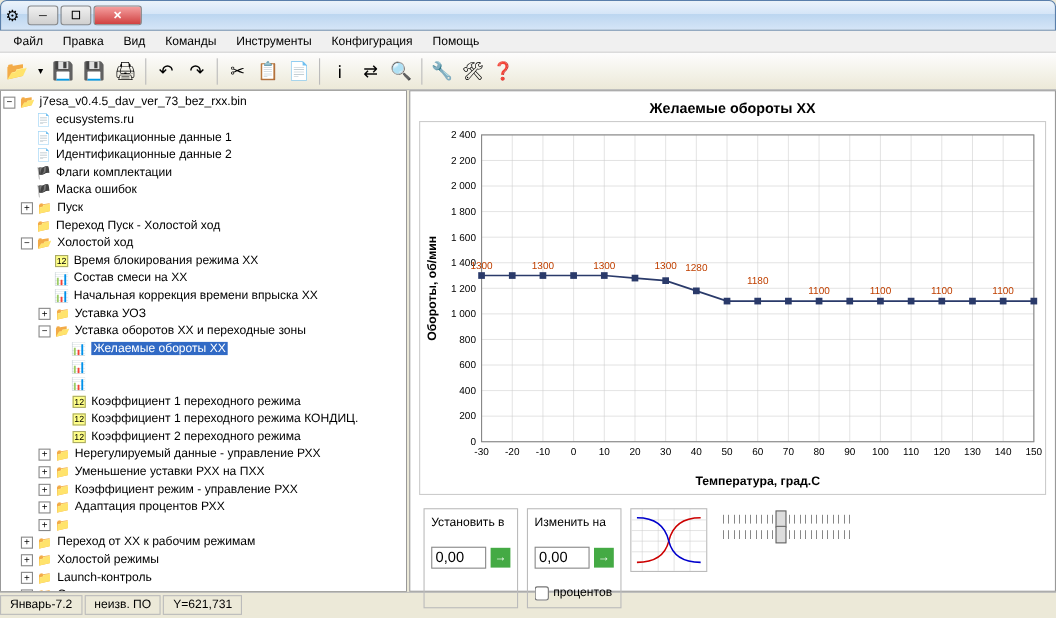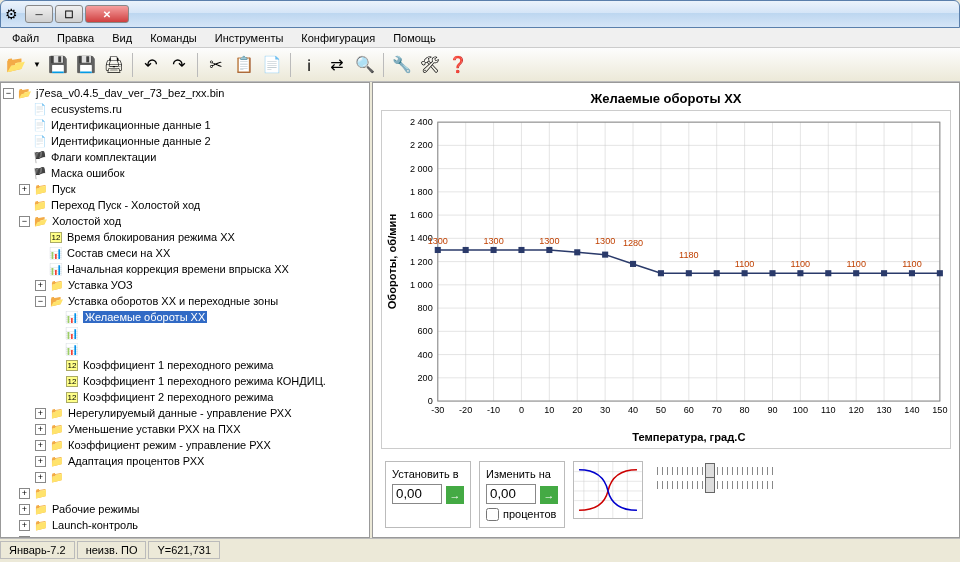--- a/index.html
+++ b/index.html
@@ -25,22 +25,22 @@
 .exp { width: 11px; height: 11px; border: 1px solid #888; display: inline-flex; align-items: center; justify-content: center; font-size: 9px; line-height: 1; margin-right: 3px; background: #fff; color: #000; }
 .noexp { width: 13px; display: inline-block; }
 .ticon { width: 16px; height: 16px; display: inline-flex; align-items: center; justify-content: center; margin-right: 3px; font-size: 11px; }
 .folder { color: #d4a947; }
 .file { color: #666; }
 .chart-panel { flex: 1; border: 1px solid #999; background: #fff; margin-left: 2px; display: flex; flex-direction: column; padding: 8px; }
 .chart-title { text-align: center; font-weight: bold; font-size: 13px; margin-bottom: 4px; }
 .chart-area { flex: 1; position: relative; border: 1px solid #ccc; background: #fff; }
 svg.chart { width: 100%; height: 100%; }
 .controls { display: flex; gap: 8px; margin-top: 8px; padding: 4px; }
-.ctrl-group { border: 1px solid #bbb; padding: 6px; display: flex; flex-direction: column; gap: 4px; font-size: 11px; }
-.ctrl-row { display: flex; align-items: flex-end; gap: 4px; }
+.ctrl-group { border: 1px solid #bbb; padding: 6px; display: flex; flex-direction: column; gap: 16px; font-size: 11px; }
+.ctrl-row { display: flex; align-items: center; gap: 4px; }
 .spin { width: 50px; height: 20px; border: 1px solid #888; padding: 1px 3px; }
 .gobtn { width: 18px; height: 18px; background: #4a4; color: #fff; display: flex; align-items: center; justify-content: center; font-weight: bold; cursor: pointer; }
 .mini-chart { width: 70px; height: 58px; border: 1px solid #bbb; background: #fff; position: relative; }
 .slider-group { display: flex; flex-direction: column; gap: 6px; }
 .slider { width: 120px; height: 8px; background: repeating-linear-gradient(90deg,#888 0,#888 1px,transparent 1px,transparent 5px); position: relative; }
 .slider::after { content: ''; position: absolute; left: 40%; top: -4px; width: 8px; height: 14px; background: #ddd; border: 1px solid #666; }
 .chk { display: flex; align-items: center; gap: 4px; }
 .interp-btn { width: 24px; height: 24px; border: 1px solid #888; background: #eee; display: flex; align-items: center; justify-content: center; cursor: pointer; }
 .statusbar { height: 22px; background: #ece9d8; border-top: 1px solid #bbb; display: flex; align-items: center; }
 .statusbar .cell { border: 1px solid #bbb; padding: 2px 8px; height: 18px; margin-right: 2px; }
@@ -263,27 +263,28 @@
           <span class="exp">+</span>
           <span class="ticon">
             <span class="folder">📁</span>
           </span>
         </div>
         <div class="tree-item" style="padding-left: 16px;">
           <span class="exp">+</span>
           <span class="ticon">
             <span class="folder">📁</span>
           </span>
-        </div>
-        <div class="tree-item" style="padding-left: 16px;">
-          <span class="exp">+</span>
-          <span class="ticon">
-            <span class="folder">📁</span>
-          </span>
-          <span class="lbl">Рабочие режимы</span>
+          <span class="lbl">Переход от ХХ к рабочим режимам</span>
+        </div>
+        <div class="tree-item" style="padding-left: 16px;">
+          <span class="exp">+</span>
+          <span class="ticon">
+            <span class="folder">📁</span>
+          </span>
+          <span class="lbl">Холостой режимы</span>
         </div>
         <div class="tree-item" style="padding-left: 16px;">
           <span class="exp">+</span>
           <span class="ticon">
             <span class="folder">📁</span>
           </span>
           <span class="lbl">Launch-контроль</span>
         </div>
         <div class="tree-item" style="padding-left: 16px;">
           <span class="exp">+</span>

